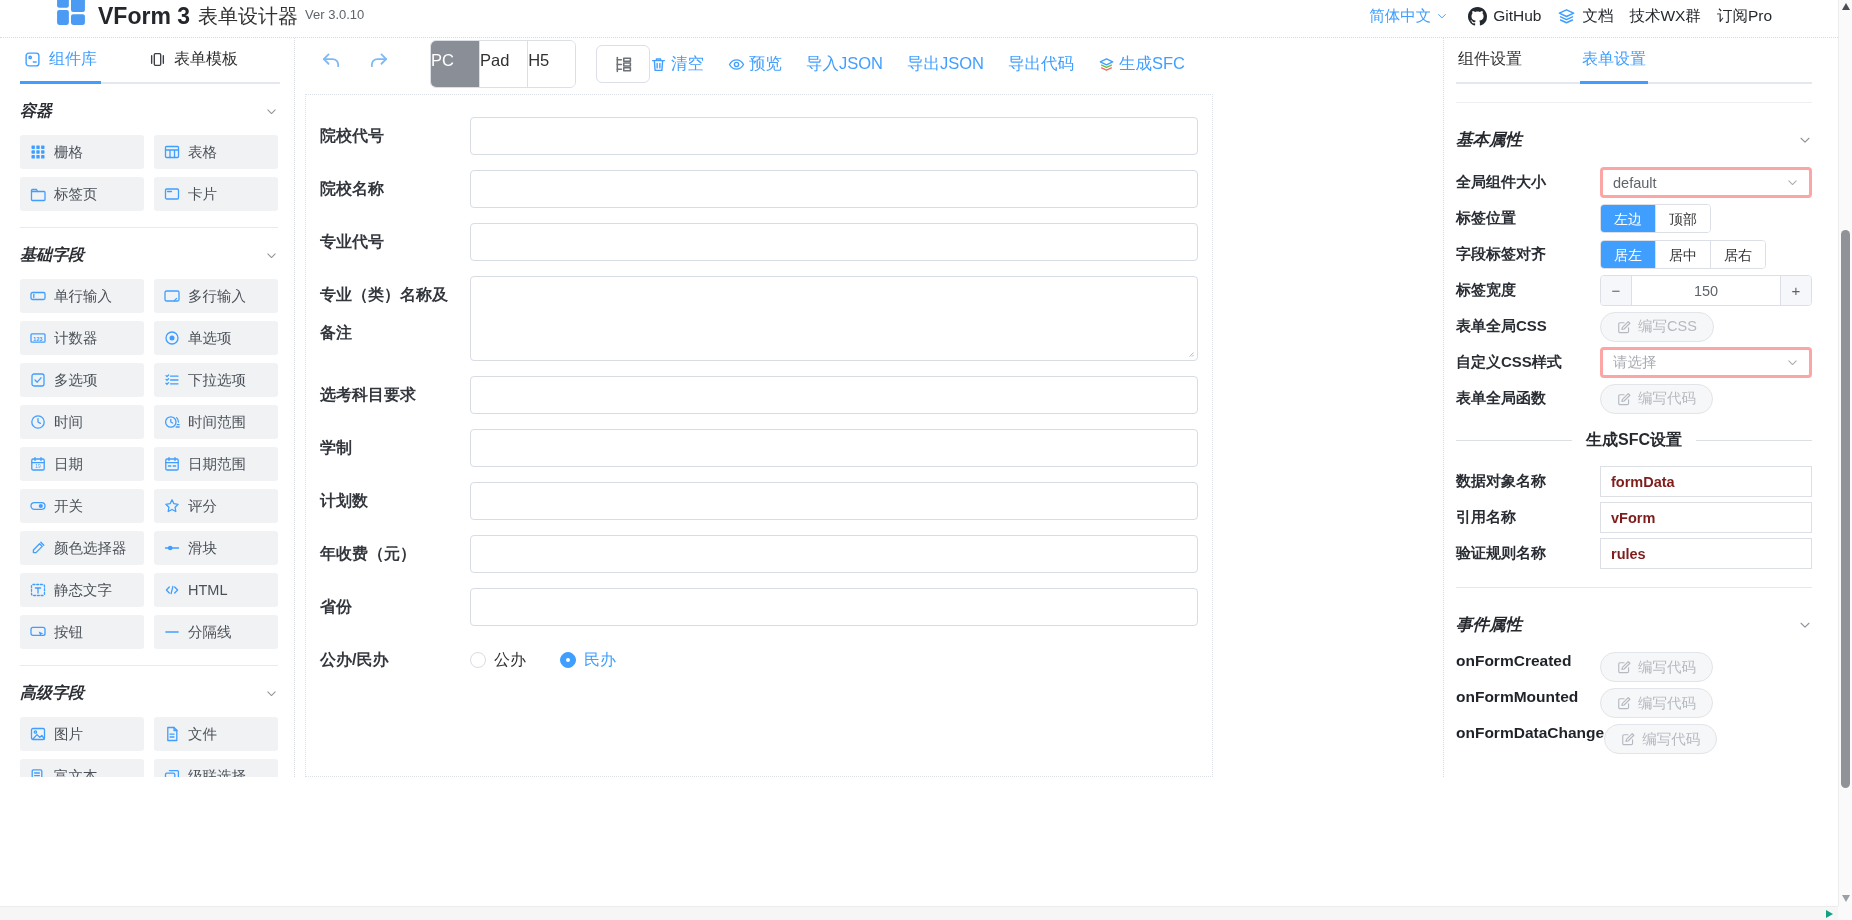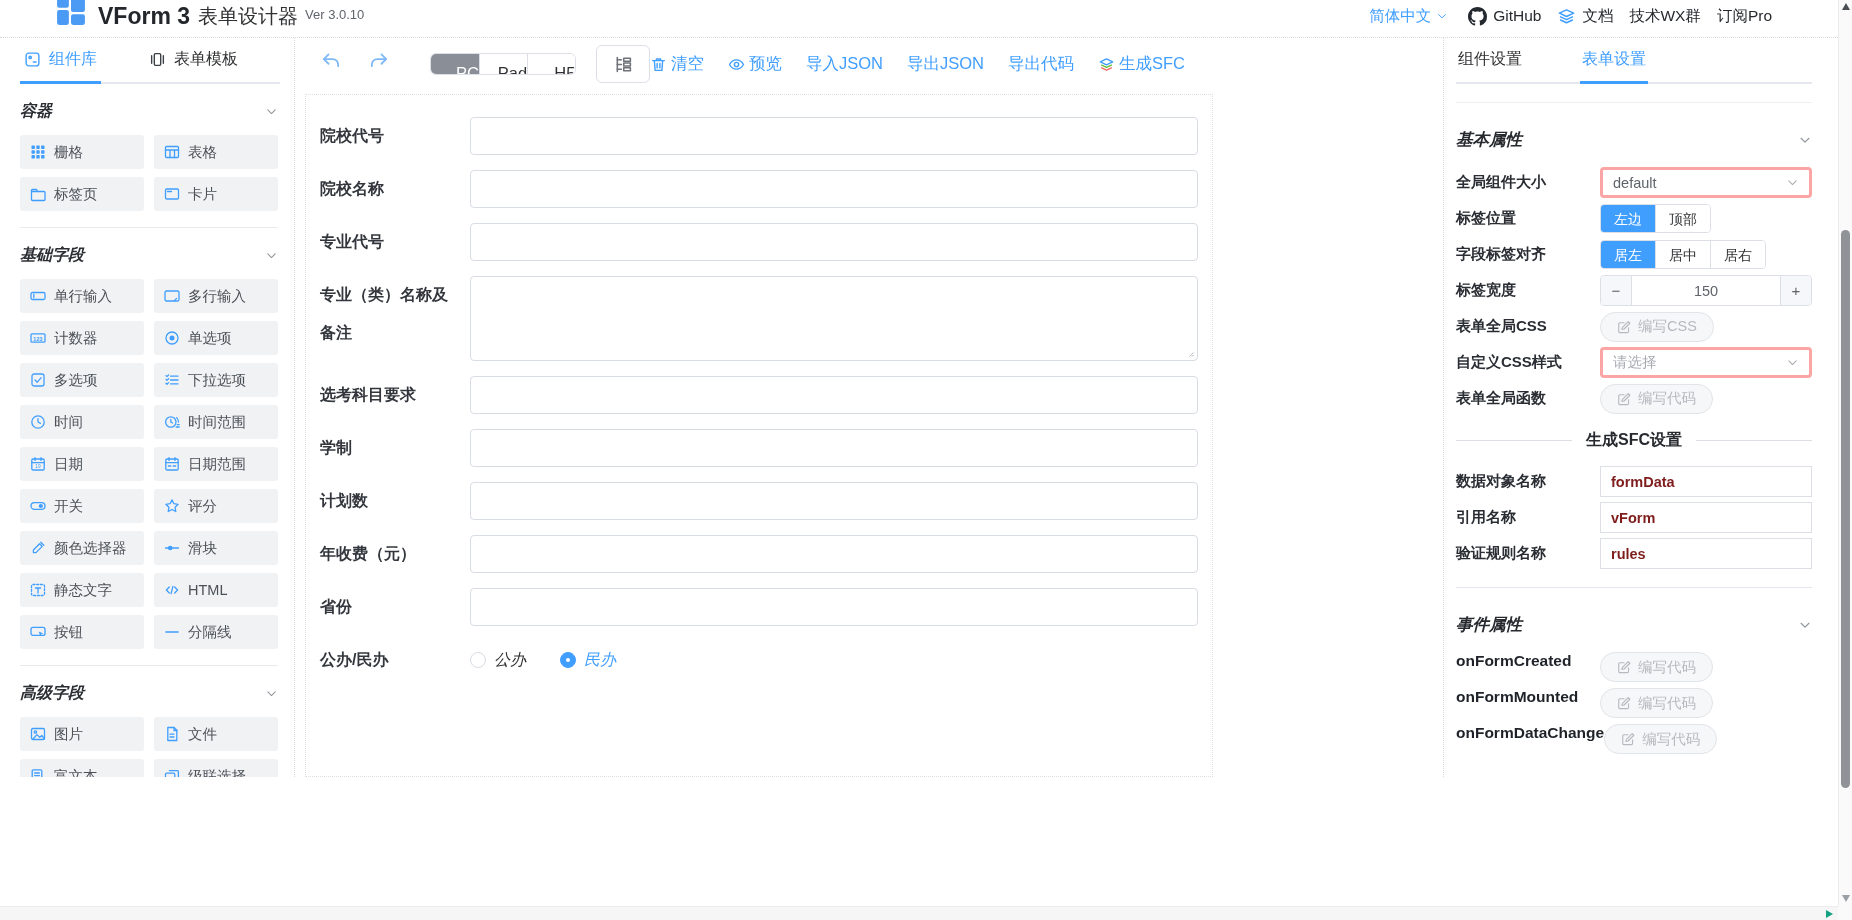--- a/index.html
+++ b/index.html
@@ -37,37 +37,37 @@
   .items { display:grid; grid-template-columns:1fr 1fr; gap:8px 10px; }
   .item { height:34px; background:#f0f2f4; border-radius:3px; display:flex; align-items:center; gap:8px; padding-left:10px; font-size:14.5px; color:#4c5158; cursor:grab; }
   .item .ic { font-size:16px; color:#409eff; flex:none; }
   .sec-divider { border-top:1px solid #e8eaee; margin:16px 16px 0 0; }
 
   
   .center { flex:1; min-width:0; display:flex; flex-direction:column; }
   .toolbar { height:52px; flex:none; display:flex; align-items:center; padding-left:25px; }
   .tool-icon { font-size:22px; color:#7fb9f5; cursor:pointer; margin-right:26px; }
   .device-group { display:inline-flex; border:1px solid #dcdfe6; border-radius:6px; overflow:hidden; margin:0 20px 0 14px; }
-  .device { width:56px; height:20px; line-height:38px; text-align:right; font-size:16.5px; color:#303133; background:#fff; border-left:1px solid #dcdfe6; cursor:pointer; }
+  .device { width:56px; height:46px; line-height:38px; text-align:left; font-size:16.5px; color:#303133; background:#fff; border-left:1px solid #dcdfe6; cursor:pointer; }
   .device:first-child { border-left:none; }
   .device.active { background:#8a8f97; color:#fff; }
   .outline-btn { width:62px; height:38px; border:1px solid #dcdfe6; border-radius:6px; background:#fff; display:flex; align-items:center; justify-content:center; font-size:19px; color:#6d7278; cursor:pointer; }
   .toolbar-actions { margin-left:auto; margin-right:258px; display:flex; align-items:center; gap:24px; }
   .action { display:flex; align-items:center; gap:4px; color:#409eff; font-size:16.5px; cursor:pointer; white-space:nowrap; }
   .action .ic { font-size:17px; }
 
   .canvas { width:908px; margin:4px 0 0 10px; flex:1; background:#fff; border:1px dotted #dcdfe6; padding:22px 14px 0 14px; }
   .f-row { display:flex; align-items:flex-start; margin-bottom:15px; }
   .f-label { width:150px; flex:none; padding-right:12px; font-size:16px; font-weight:600; color:#33373d; line-height:38px; }
   .f-ctrl { flex:1; min-width:0; }
   .f-input { height:38px; background:#fff; border:1px solid #d8dce3; border-radius:4px; }
   .f-textarea { height:85px; background:#fff; border:1px solid #d8dce3; border-radius:4px; position:relative; }
   .resize-handle { position:absolute; right:2px; bottom:2px; font-size:11px; color:#9ca1a8; }
   .f-radiogroup { display:flex; align-items:center; gap:34px; height:38px; }
-  .f-radio { display:flex; align-items:center; gap:8px; font-size:16px; color:#303133; cursor:pointer;font-style:italic; }
+  .f-radio { display:flex; align-items:center; gap:8px; font-size:16px; color:#303133; cursor:pointer; }
   .f-radio .dot { width:16px; height:16px; border-radius:50%; border:1px solid #d8dce3; background:#fff; position:relative; flex:none; }
   .f-radio.checked .dot { background:#409eff; border-color:#409eff; }
   .f-radio.checked .dot::after { content:""; position:absolute; left:5px; top:5px; width:4px; height:4px; border-radius:50%; background:#fff; }
   .f-radio.checked { color:#409eff; }
 
   
   .settings { width:395px; flex:none; border-left:1px dotted #d6d9dd; padding:0 26px 0 12px; overflow:hidden; }
   .settings-tabs { display:flex; gap:56px; height:46px; border-bottom:2px solid #e4e7ed; }
   .g-tab { display:flex; align-items:center; font-size:16px; color:#303133; cursor:pointer; border-bottom:3px solid transparent; margin-bottom:-2px; padding:0 2px; }
   .g-tab.active { color:#409eff; border-bottom-color:#409eff; }

